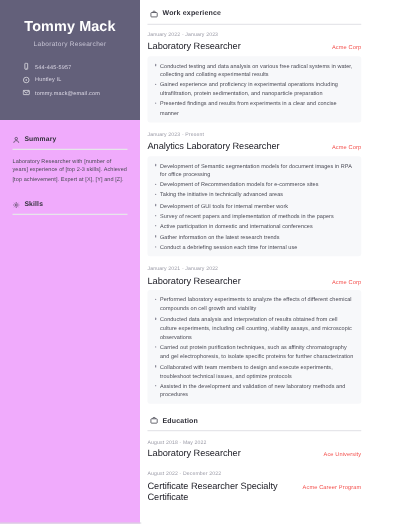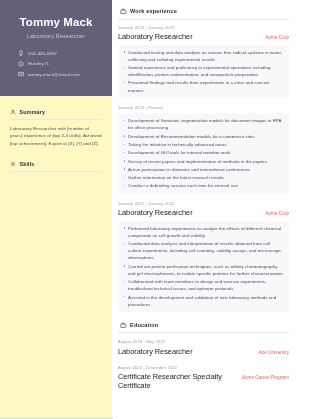--- a/index.html
+++ b/index.html
@@ -5,21 +5,21 @@
   * { box-sizing: border-box; margin: 0; padding: 0; }
   html, body {
     width: 297px; height: 419px;
     background: #ffffff;
     font-family: "Liberation Sans", sans-serif;
     overflow: hidden;
   }
   .resume { display: flex; width: 297px; height: 419px; background: #fff; }
 
   
-  .sidebar { width: 112px; flex: 0 0 112px; background: #fef9c3; position: relative; }
+  .sidebar { width: 112px; flex: 0 0 112px; background: #f0abfc; position: relative; }
   .sidebar-header {
     background: #63607a;
     color: #ffffff;
     padding: 16px 10px 14px 10px;
     min-height: 86px;
   }
   .full-name {
     font-size: 11.5px; font-weight: bold; color: #ffffff;
     text-align: center; letter-spacing: .1px; line-height: 1.15;
   }
@@ -177,20 +177,24 @@
       </div>
       <ul class="bullets">
         <li>Conducted testing and data analysis on various free radical systems in water, collecting and collating experimental results</li>
         <li>Gained experience and proficiency in experimental operations including ultrafiltration, protein sedimentation, and nanoparticle preparation</li>
         <li>Presented findings and results from experiments in a clear and concise manner</li>
       </ul>
     </article>
 
     <article class="entry">
       <div class="entry-date">January 2023 - Present</div>
+      <div class="entry-top">
+        <div class="entry-title">Analytics Laboratory Researcher</div>
+        <div class="entry-org">Acme Corp</div>
+      </div>
       <ul class="bullets">
         <li>Development of Semantic segmentation models for document images in RPA for office processing</li>
         <li>Development of Recommendation models for e-commerce sites</li>
         <li>Taking the initiative in technically advanced areas</li>
         <li>Development of GUI tools for internal member work</li>
         <li>Survey of recent papers and implementation of methods in the papers</li>
         <li>Active participation in domestic and international conferences</li>
         <li>Gather information on the latest research trends</li>
         <li>Conduct a debriefing session each time for internal use</li>
       </ul>

